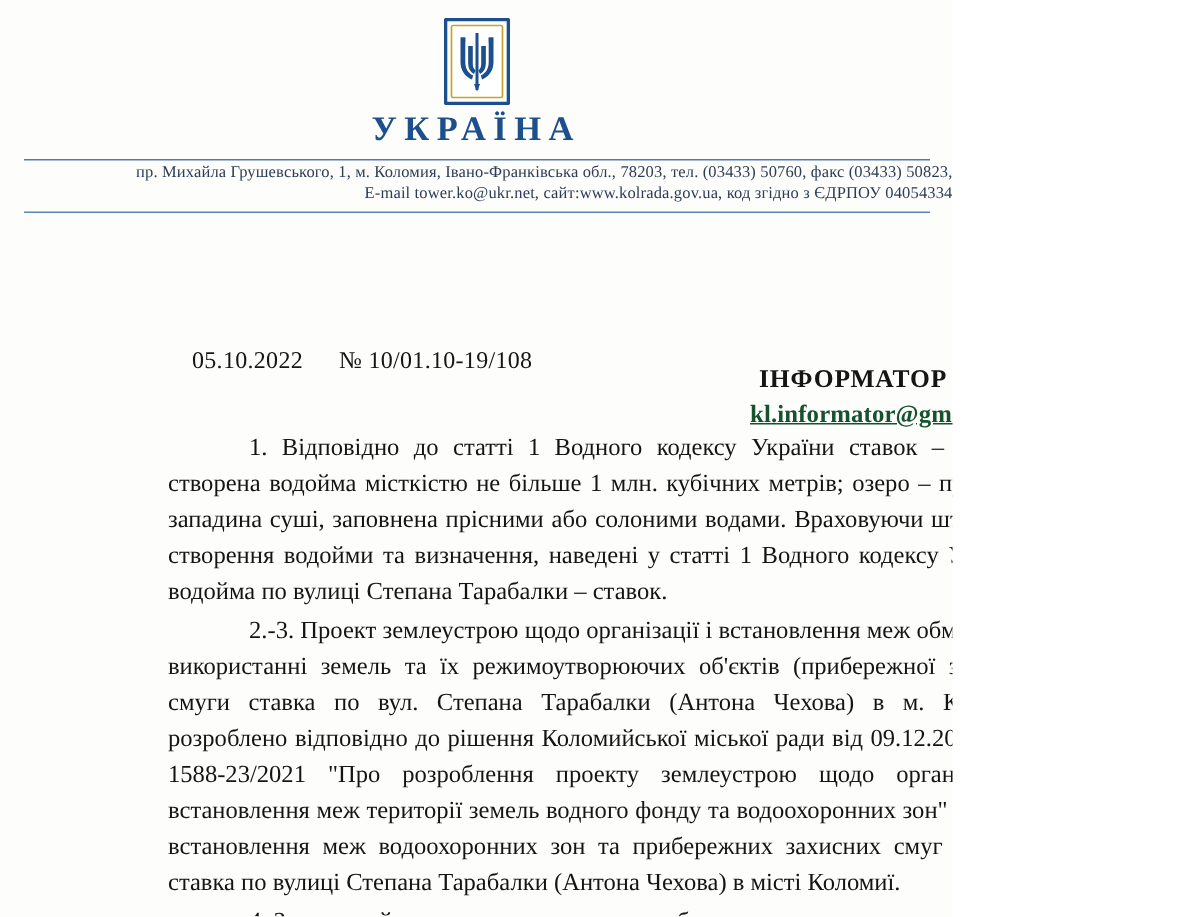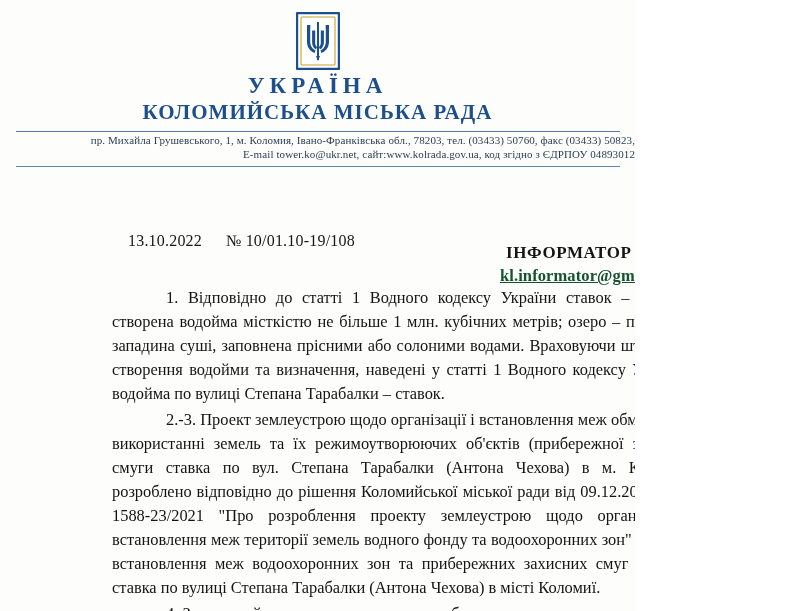--- a/index.html
+++ b/index.html
@@ -166,39 +166,38 @@
         <path d="M11 13 h3.2 v16.5 c0 4.6 2.3 7.4 5.3 8.9 l-0.9 2.6 c-4.6-1.9-7.6-5.9-7.6-11.6 z"></path>
         <path d="M29.8 13 h3.2 v16.4 c0 5.7-3 9.7-7.6 11.6 l-0.9-2.6 c3-1.5 5.3-4.3 5.3-8.9 z"></path>
         <path d="M16.1 18.6 h3.1 v11.9 c0 2.2 0.6 3.5 1.9 4.4 l-1.1 2.5 c-2.6-1.4-3.9-3.8-3.9-7.2 z"></path>
         <path d="M24.8 18.6 h3.1 v11.6 c0 3.4-1.3 5.8-3.9 7.2 l-1.1-2.5 c1.3-0.9 1.9-2.2 1.9-4.4 z"></path>
         <path d="M11 13 l3.2 3.4 v-3.4 z" opacity="0.85"></path>
         <path d="M33 13 l-3.2 3.4 v-3.4 z" opacity="0.85"></path>
       </g>
     </svg>
 
     <div class="org-country">УКРАЇНА</div>
-    <div class="org-name">КОЛОМИЙСЬКА МІСЬКА РАДА</div>
 
     <div class="rule rule-top"></div>
 
     <div class="contact-block">
       <div class="contact-line">пр. Михайла Грушевського, 1, м. Коломия, Івано-Франківська обл., 78203, тел. (03433) 50760, факс (03433) 50823,</div>
-      <div class="contact-line">E-mail tower.ko@ukr.net, сайт:www.kolrada.gov.ua,  код згідно з ЄДРПОУ 04893012</div>
+      <div class="contact-line">E-mail tower.ko@ukr.net, сайт:www.kolrada.gov.ua,  код згідно з ЄДРПОУ 04054334</div>
     </div>
 
     <div class="rule rule-bottom"></div>
   </div>
 
   <div class="recipient">
     <div class="recipient-title">ІНФОРМАТОР</div>
     <a class="recipient-email" href="#">kl.informator@gmail.com</a>
   </div>
 
   <div class="docref">
-    <span>13.10.2022</span><span class="num">№ 10/01.10-19/108</span>
+    <span>05.10.2022</span><span class="num">№ 10/01.10-19/108</span>
   </div>
 
   <div class="body-text">
     <p class="para numbered">1. Відповідно до статті 1 Водного кодексу України ставок – штучно створена водойма місткістю не більше 1 млн. кубічних метрів; озеро – природна западина суші, заповнена прісними або солоними водами. Враховуючи штучність створення водойми та визначення, наведені у статті 1 Водного кодексу України, водойма по вулиці Степана Тарабалки – ставок.</p>
     <p class="para numbered">2.-3. Проект землеустрою щодо організації і встановлення меж обмежень у використанні земель та їх режимоутворюючих об'єктів (прибережної захисної смуги ставка по вул. Степана Тарабалки (Антона Чехова) в м. Коломиї) розроблено відповідно до рішення Коломийської міської ради від 09.12.2021 р. № 1588-23/2021 "Про розроблення проекту землеустрою щодо організації і встановлення меж території земель водного фонду та водоохоронних зон" з метою встановлення меж водоохоронних зон та прибережних захисних смуг навколо ставка по вулиці Степана Тарабалки (Антона Чехова) в місті Коломиї.</p>
   </div>
 
   <div class="cut-line">4. Зазначений проект землеустрою розроблено</div>
 
 </div>

